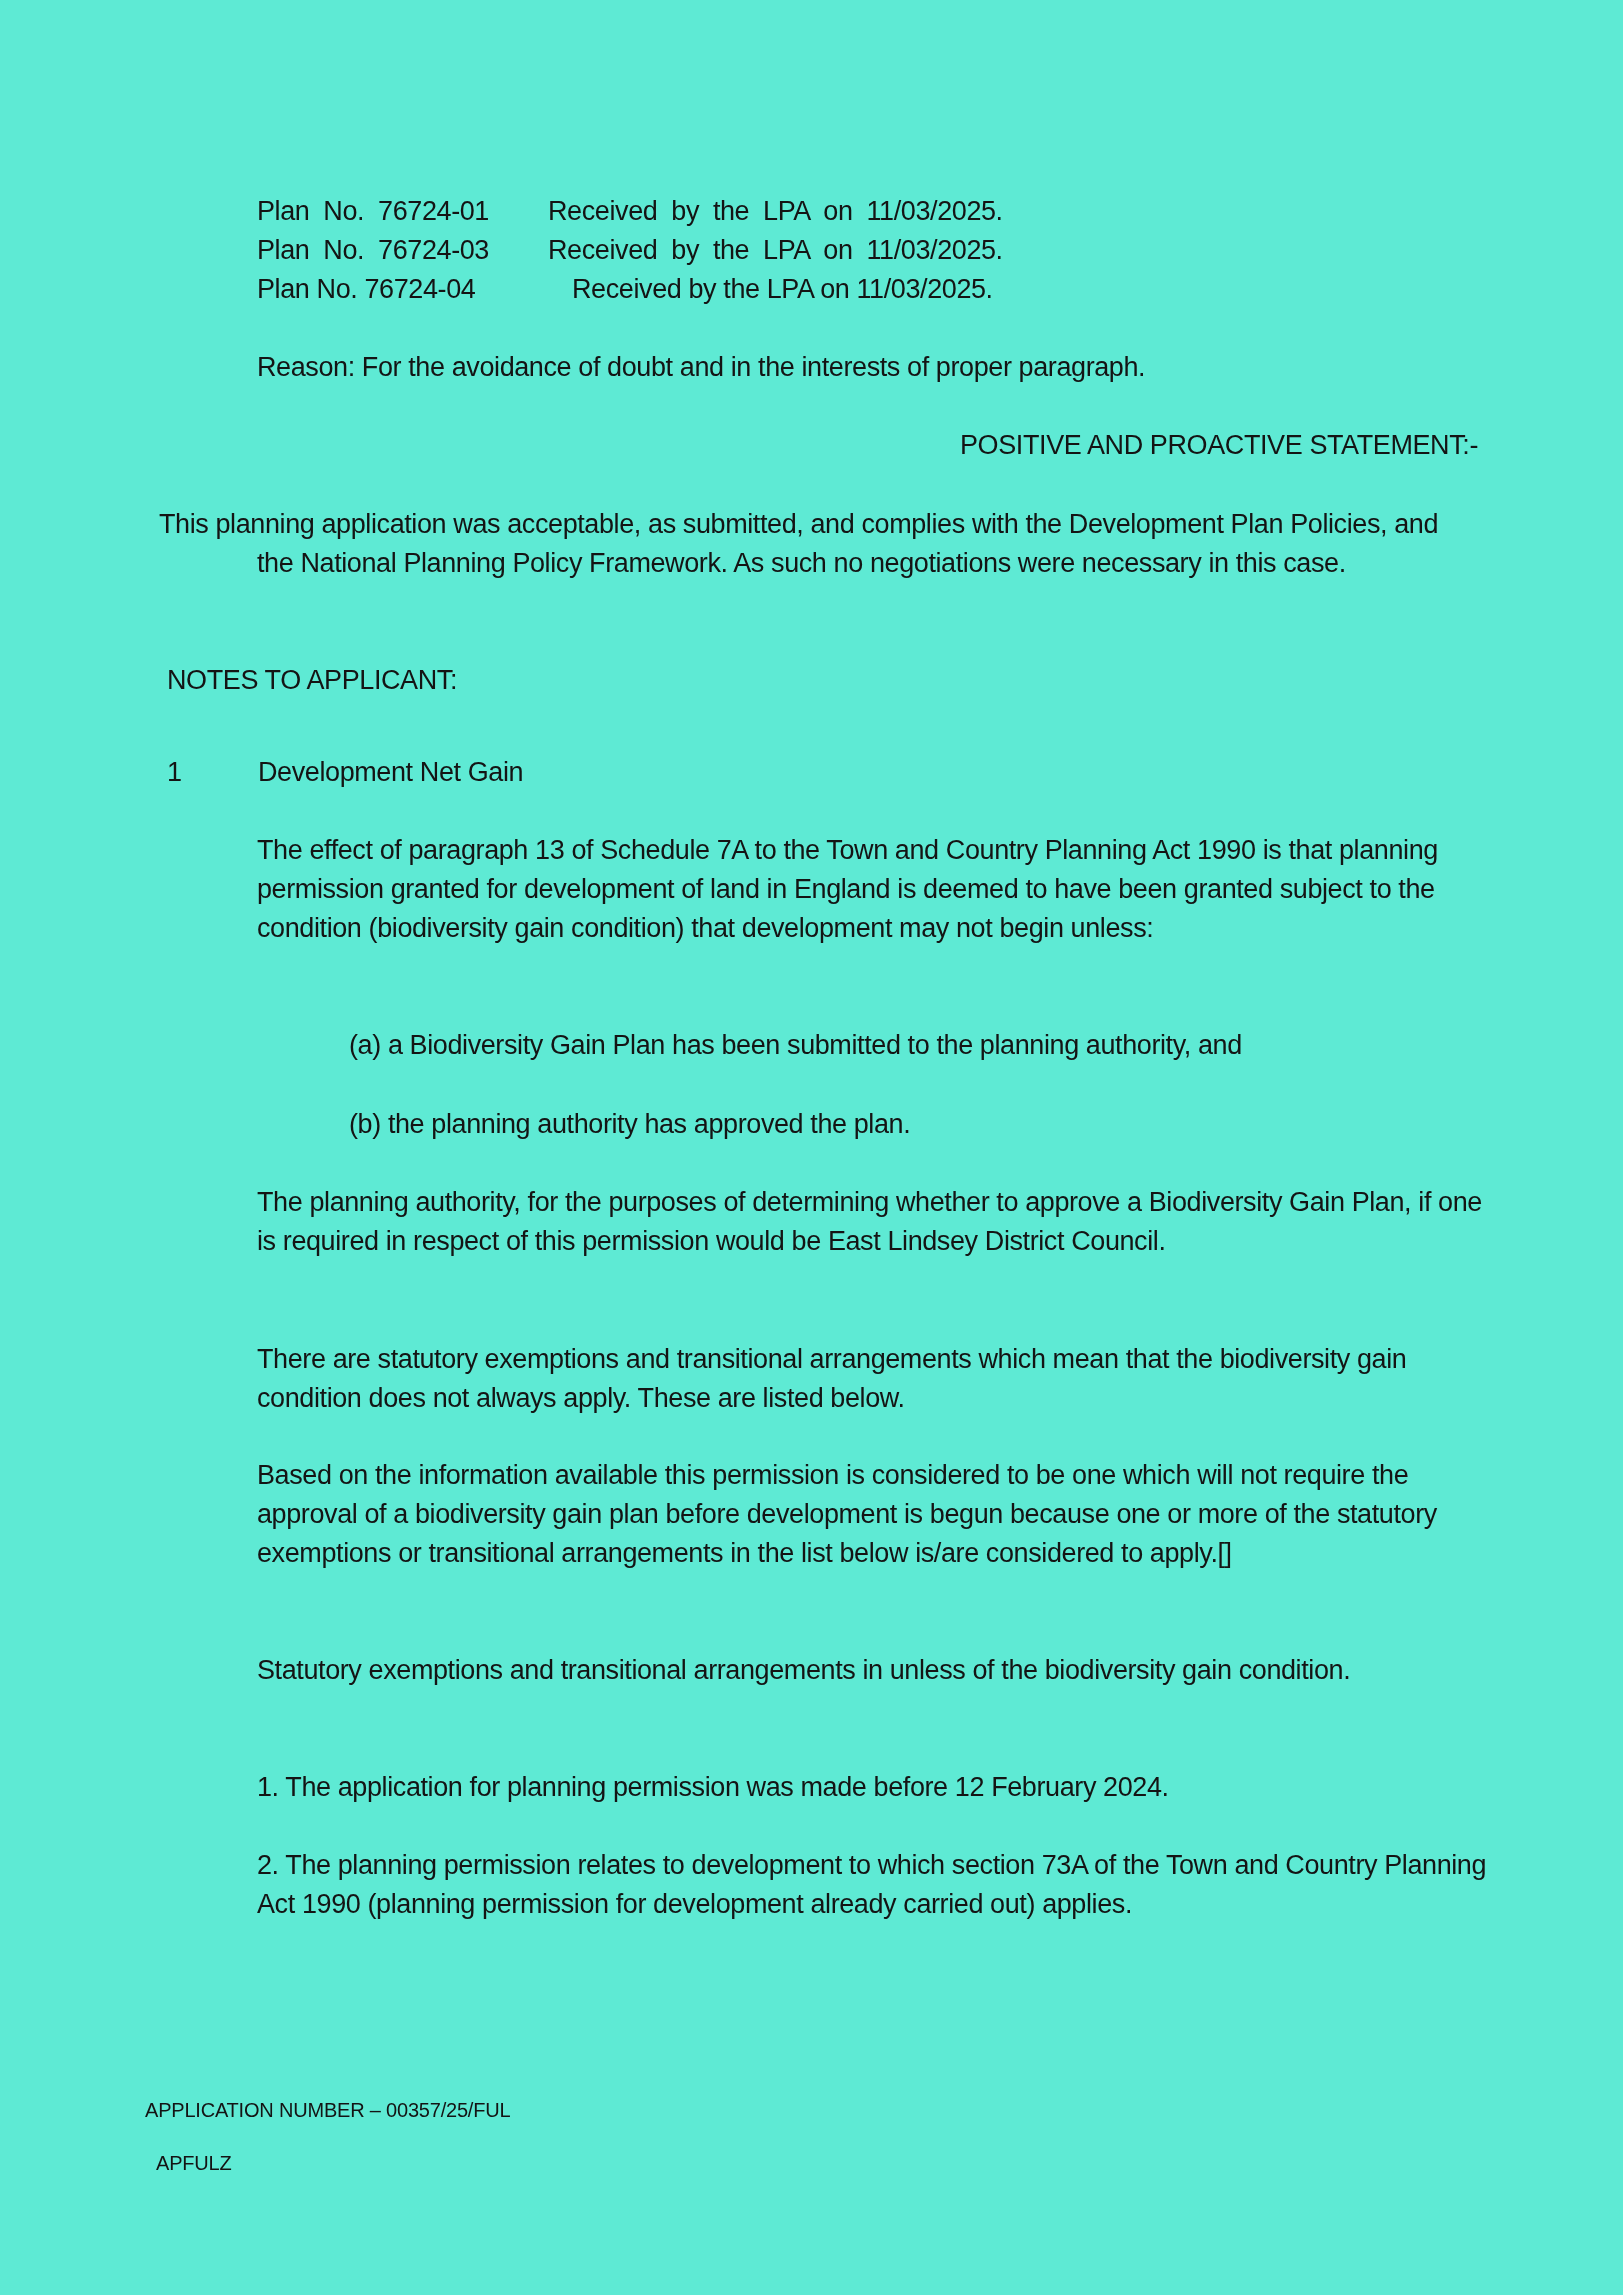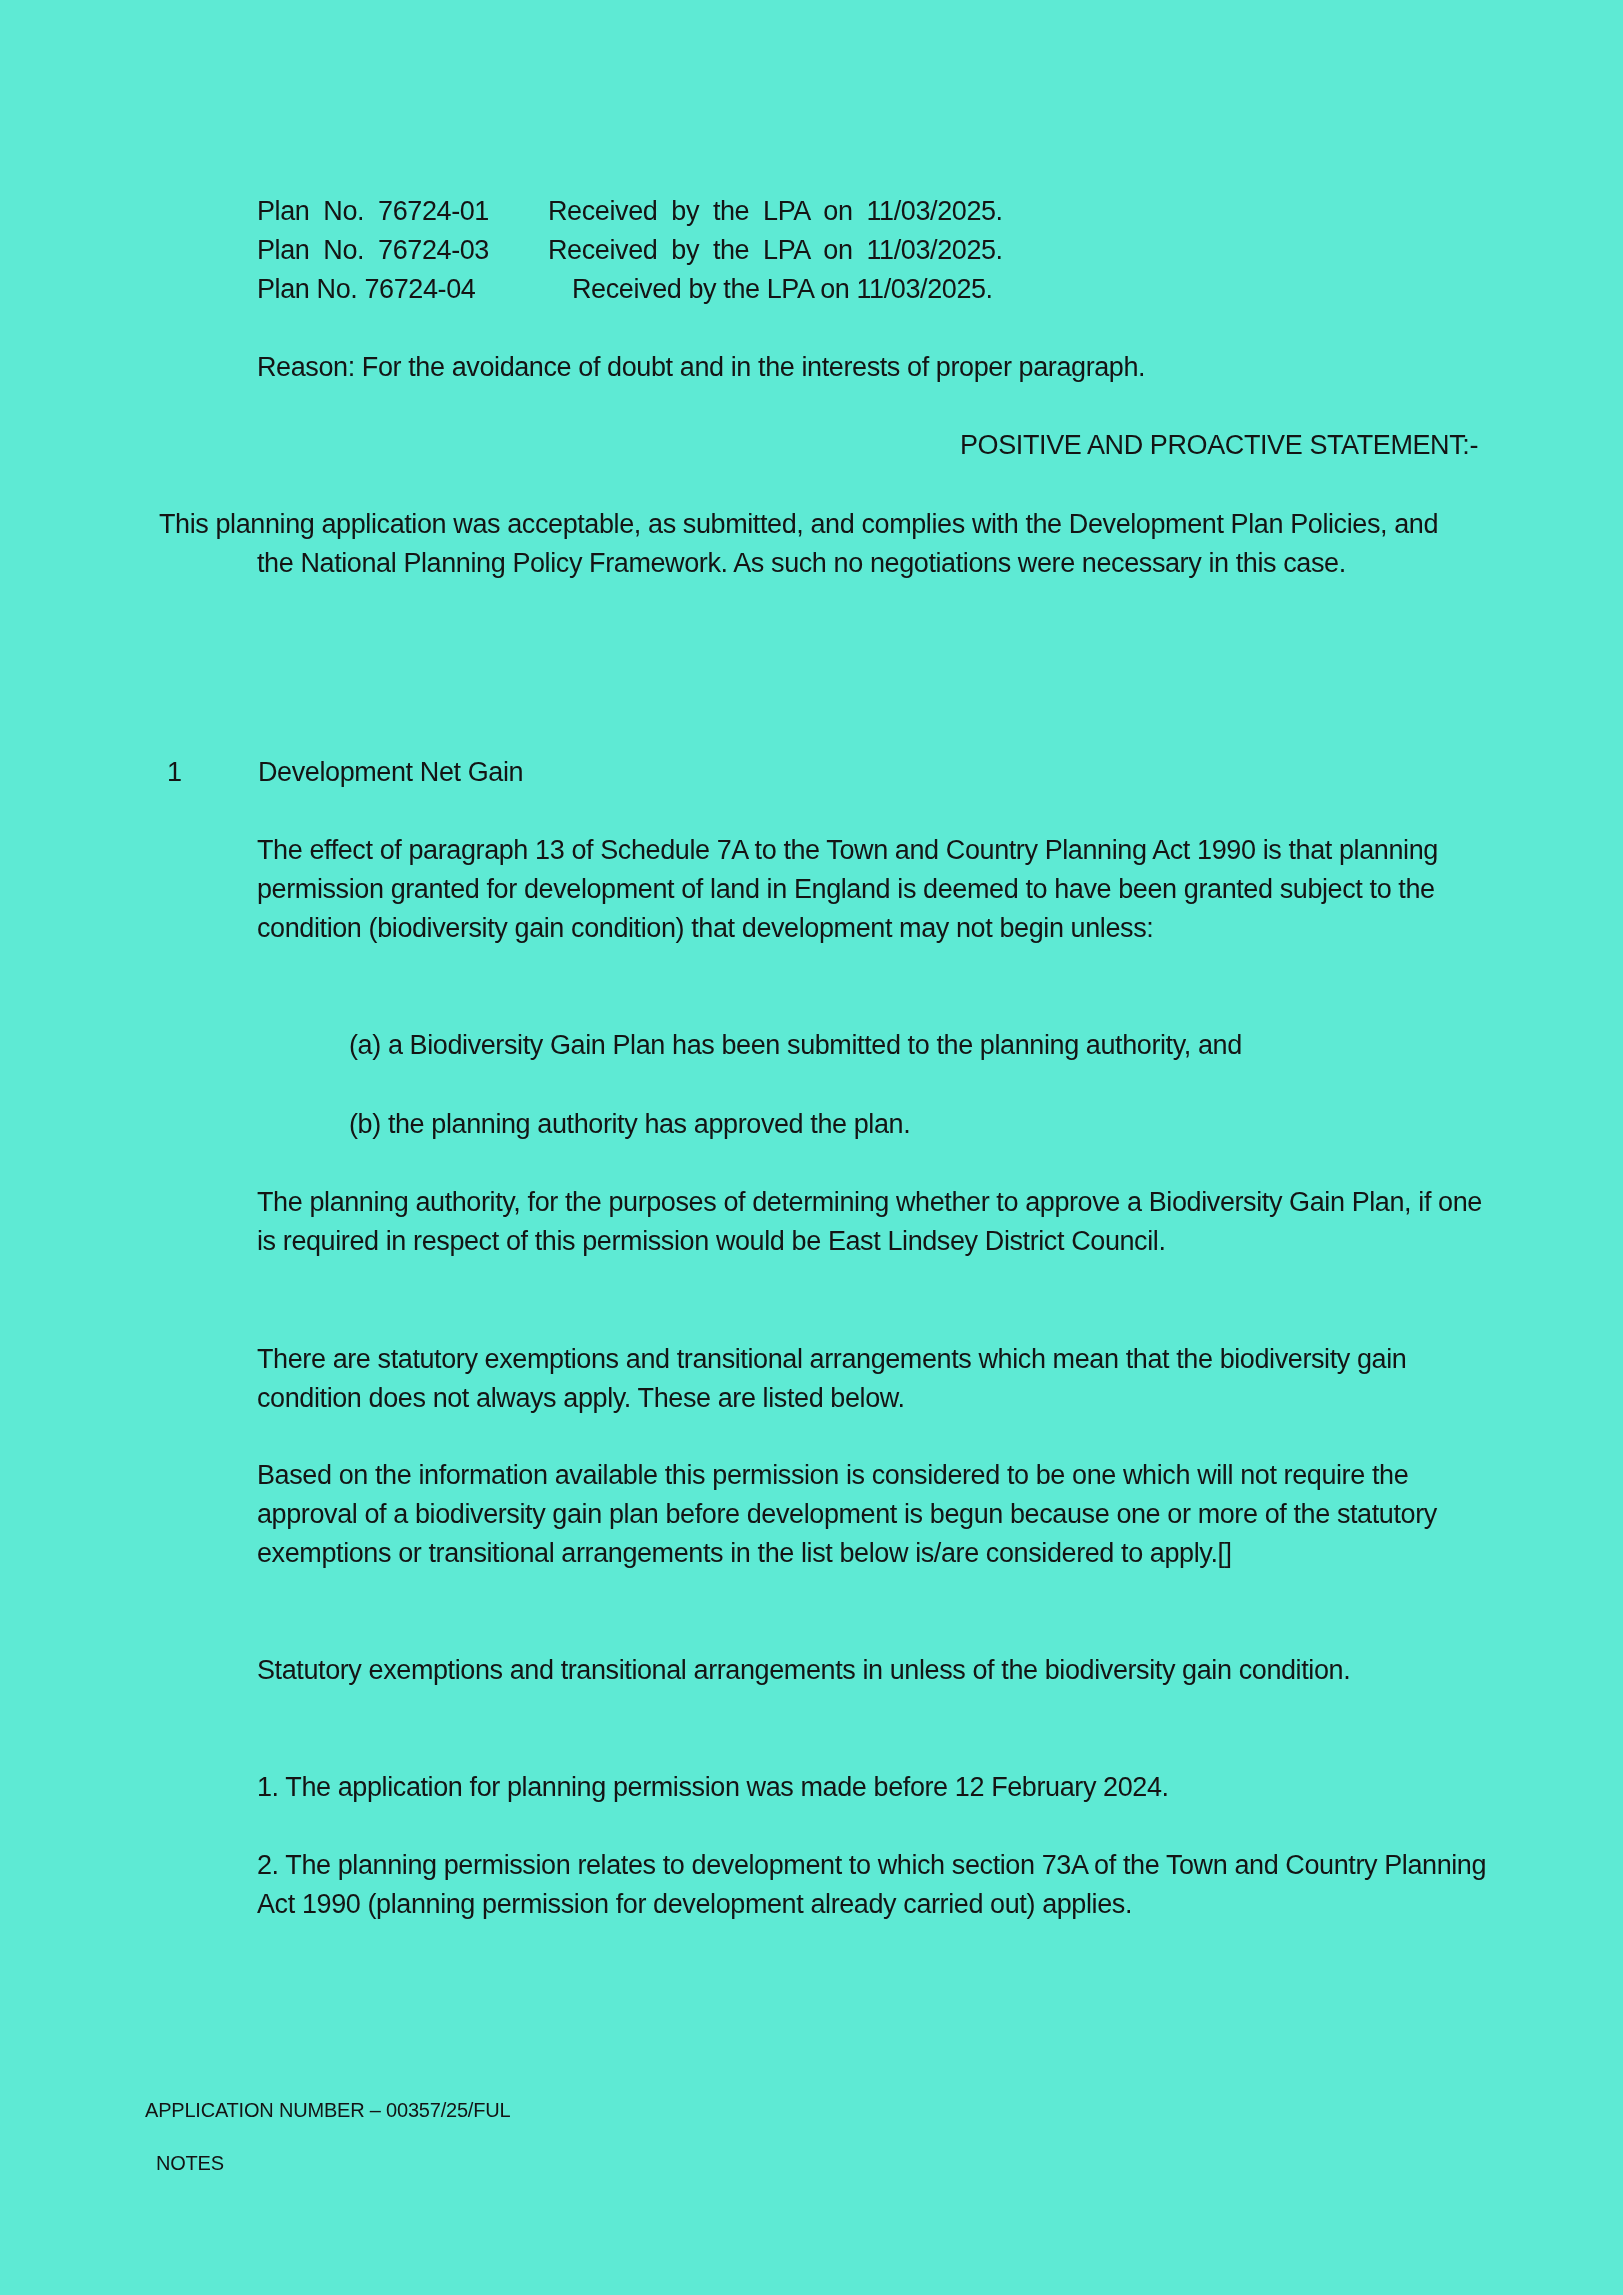--- a/index.html
+++ b/index.html
@@ -49,20 +49,21 @@
       <span>Received by the LPA on 11/03/2025.</span>
     </div>
   </div>
 
   <div class="block" style="top:348px; left:257px; width:1209px;">Reason: For the avoidance of doubt and in the interests of proper paragraph.</div>
 
   <div class="block" style="top:426px; left:159px; width:1319px;text-align:right;">POSITIVE AND PROACTIVE STATEMENT:-</div>
 
   <div class="block hanging" style="top:505px; left:159px; width:1319px;">This planning application was acceptable, as submitted, and complies with the Development Plan Policies, and the National Planning Policy Framework. As such no negotiations were necessary in this case.</div>
 
+  <div class="block" style="top:661px; left:167px; width:1303px;">NOTES TO APPLICANT:</div>
 
   <div class="block note-row" style="top:753px; left:167px; width:1303px;">
     <span class="note-num">1</span>
     <span>Development Net Gain</span>
   </div>
 
   <div class="block" style="top:831px; left:257px; width:1235px;">The effect of paragraph 13 of Schedule 7A to the Town and Country Planning Act 1990 is that planning permission granted for development of land in England is deemed to have been granted subject to the condition (biodiversity gain condition) that development may not begin unless:</div>
 
   <div class="block" style="top:1026px; left:349px; width:1150px;">(a) a Biodiversity Gain Plan has been submitted to the planning authority, and</div>
 
@@ -75,16 +76,16 @@
   <div class="block" style="top:1456px; left:257px; width:1235px;">Based on the information available this permission is considered to be one which will not require the approval of a biodiversity gain plan before development is begun because one or more of the statutory exemptions or transitional arrangements in the list below is/are considered to apply.[]</div>
 
   <div class="block" style="top:1651px; left:257px; width:1235px;">Statutory exemptions and transitional arrangements in unless of the biodiversity gain condition.</div>
 
   <div class="block" style="top:1768px; left:257px; width:1235px;">1. The application for planning permission was made before 12 February 2024.</div>
 
   <div class="block" style="top:1846px; left:257px; width:1235px;">2. The planning permission relates to development to which section 73A of the Town and Country Planning Act 1990 (planning permission for development already carried out) applies.</div>
 
   <div class="block footer-text" style="top:2098px; left:145px; width:846px;">APPLICATION NUMBER – 00357/25/FUL</div>
 
-  <div class="block footer-text" style="top:2151px; left:156px; width:846px;">NOTES</div>
+  <div class="block footer-text" style="top:2151px; left:156px; width:846px;">APFULZ</div>
 
 </div>
 
 
 </body></html>

